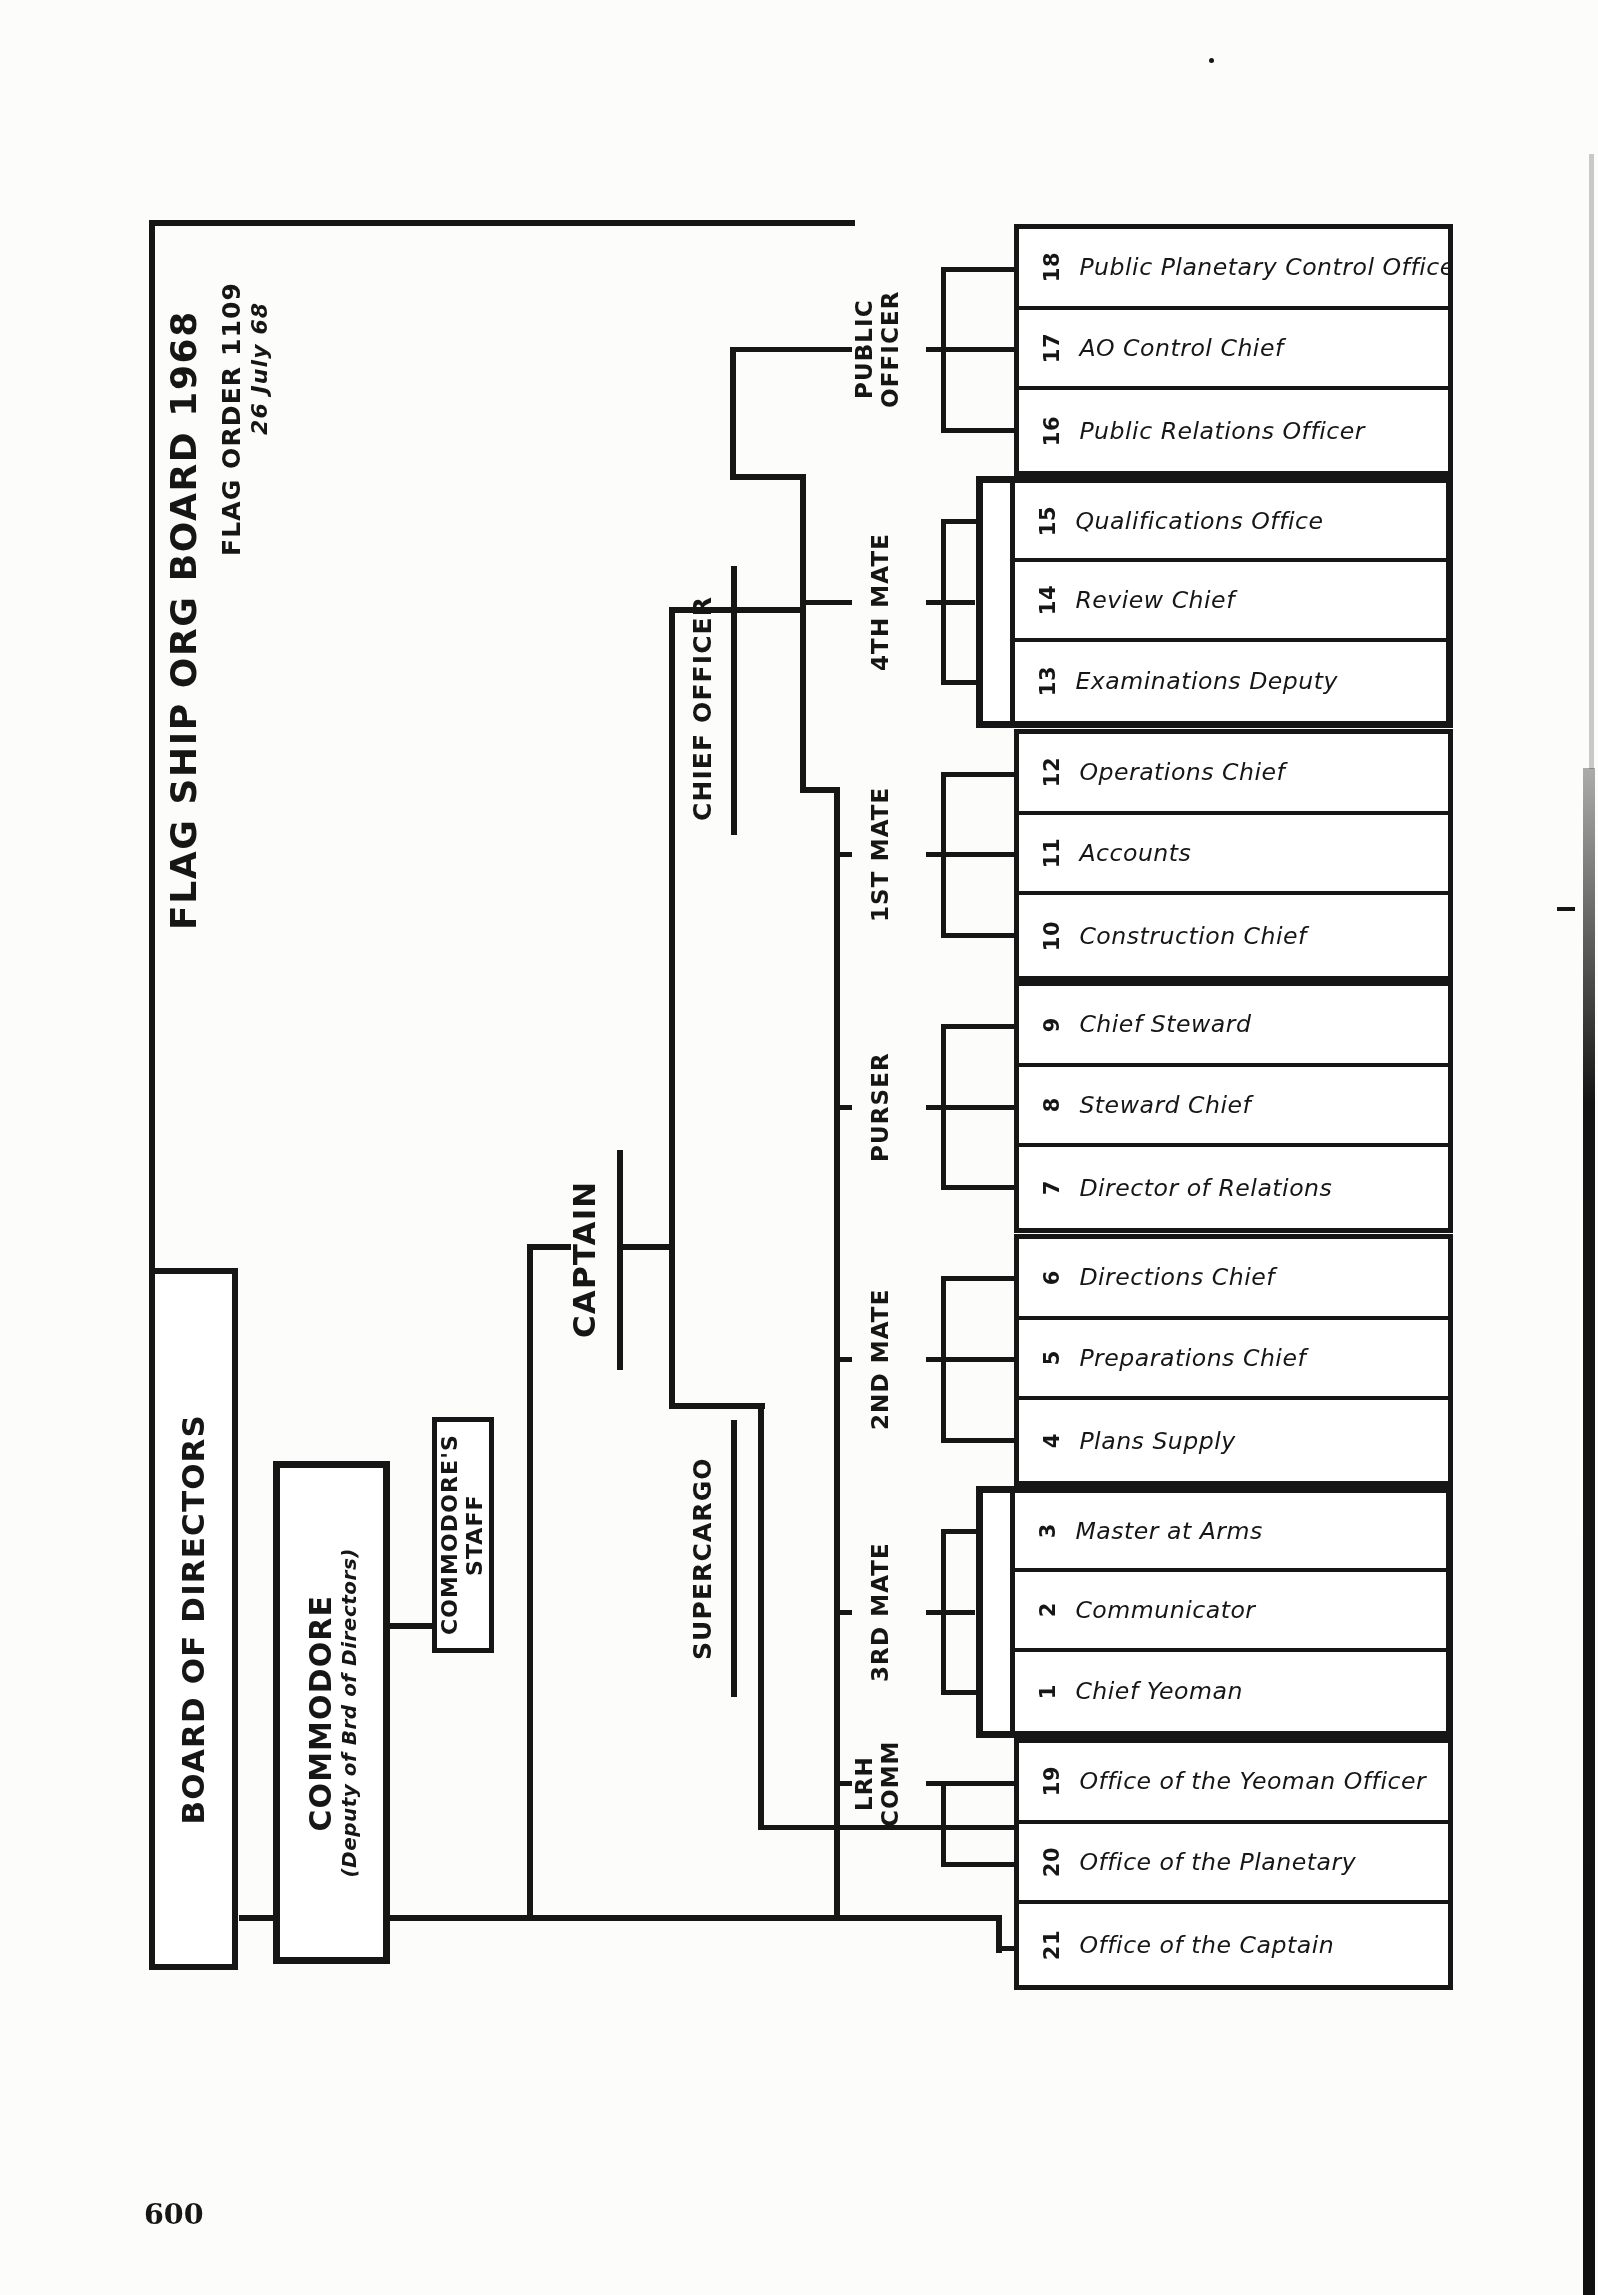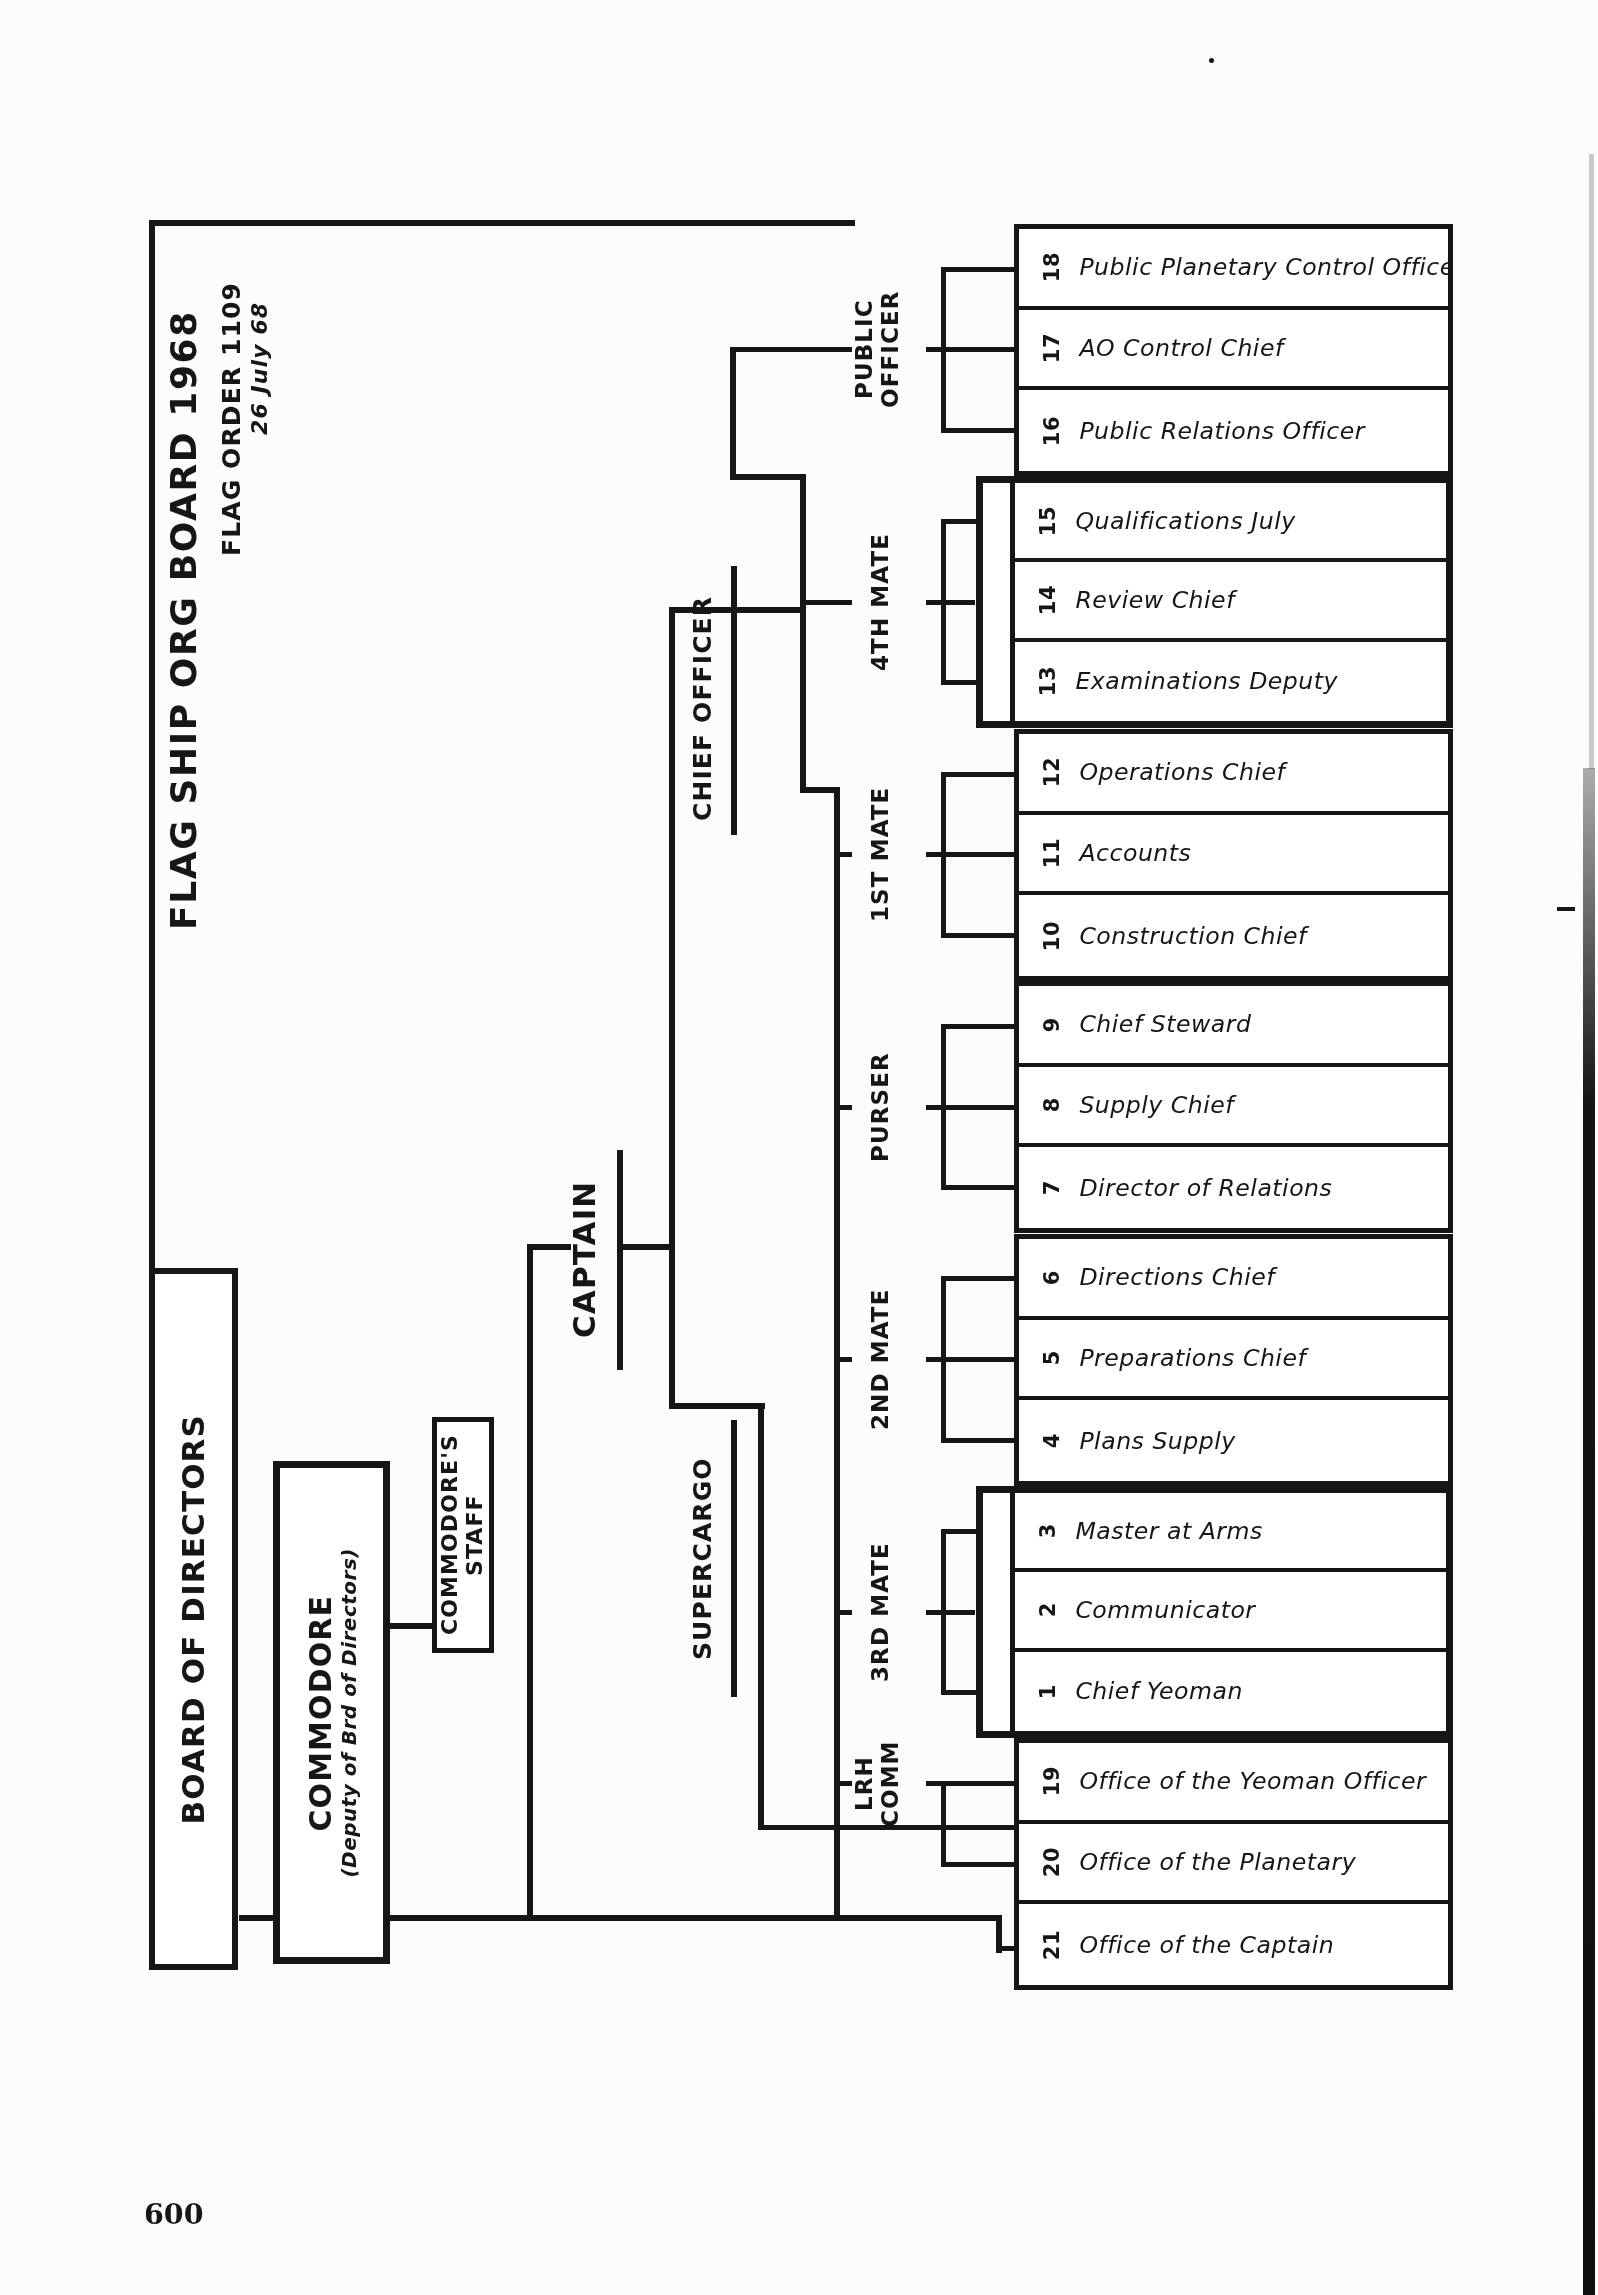--- a/index.html
+++ b/index.html
@@ -163,21 +163,21 @@
         <span class="num">16</span>
         <span class="role">Public Relations Officer</span>
         </div>
     </div>
   </div>
 
   <div class="grp heavy" style="top:476px;">
     <div class="rows">
       <div class="row">
         <span class="num">15</span>
-        <span class="role">Qualifications July</span>
+        <span class="role">Qualifications Office</span>
         </div>
       <div class="row">
         <span class="num">14</span>
         <span class="role">Review Chief</span>
         </div>
       <div class="row">
         <span class="num">13</span>
         <span class="role">Examinations Deputy</span>
         </div>
     </div>
@@ -201,21 +201,21 @@
   </div>
 
   <div class="grp" style="top:981px;">
     <div class="rows">
       <div class="row">
         <span class="num">9</span>
         <span class="role">Chief Steward</span>
         </div>
       <div class="row">
         <span class="num">8</span>
-        <span class="role">Supply Chief</span>
+        <span class="role">Steward Chief</span>
         </div>
       <div class="row">
         <span class="num">7</span>
         <span class="role">Director of Relations</span>
         </div>
     </div>
   </div>
 
   <div class="grp" style="top:1234px;">
     <div class="rows">

